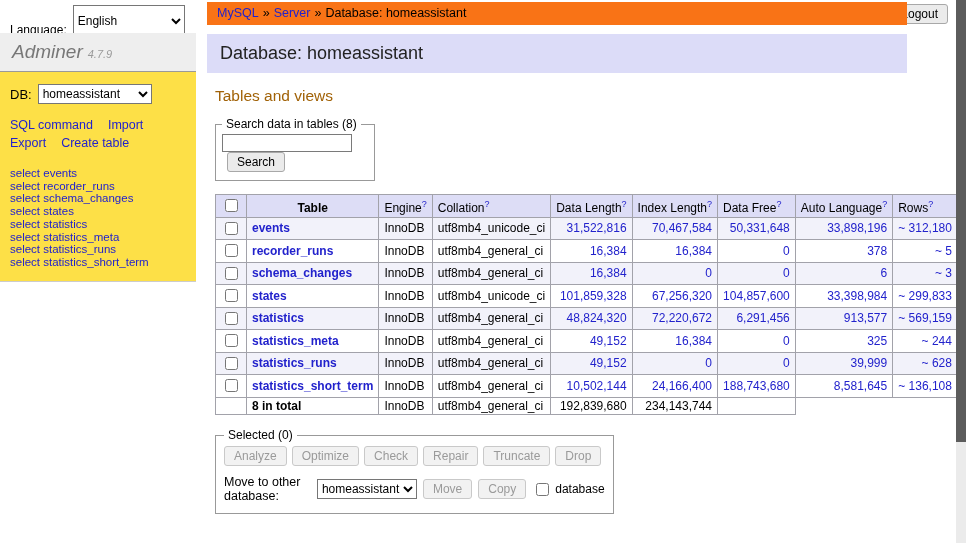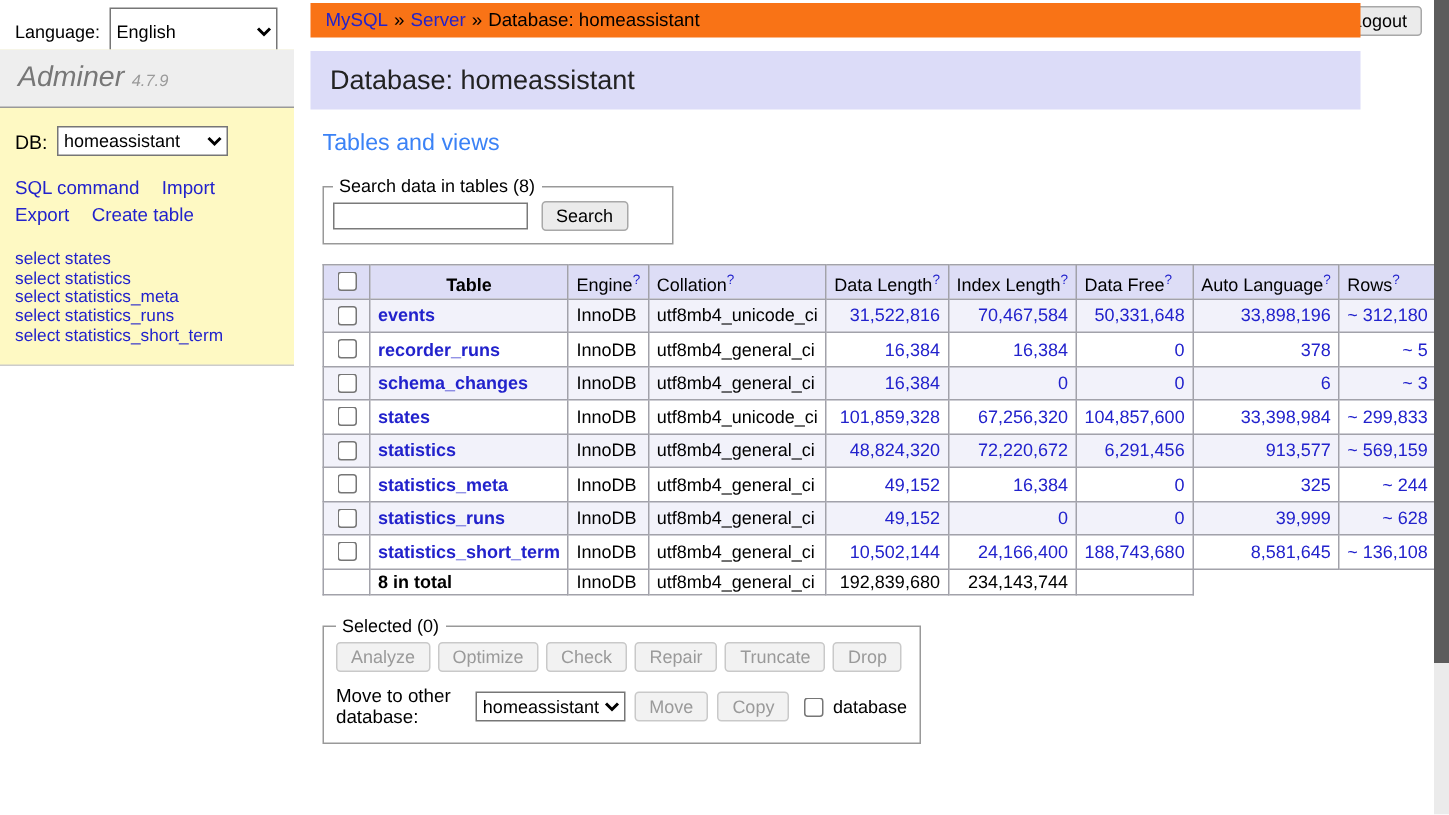--- a/index.html
+++ b/index.html
@@ -20,26 +20,26 @@
     border:1px solid #767676; background:#fff;
   }
   input[type=text] {
     font-family:inherit; font-size:12px; height:18px;
     border:1px solid #7a7a7a; padding:1px 3px;
   }
   fieldset { border:1px solid #999; margin:0; }
   legend { font-size:12px; padding:0 4px; }
 
   
-  .lang-row { position:absolute; top:5px; left:10px; font-size:12px; display:flex; align-items:center; gap:6px; }
+  .lang-row { position:absolute; top:5px; left:10px; font-size:12px; display:flex; align-items:flex-end; gap:6px; }
   .lang-row select { width:112px; height:32px; }
   .logout-btn { position:absolute; top:4px; right:18px; }
 
   
-  .sidebar { position:absolute; left:0; top:33px; width:196px; border-bottom:1px solid #ccc; background:#fef9c3; }
+  .sidebar { position:absolute; left:0; top:33px; width:196px; border-bottom:1px solid #ccc; background:#fde047; }
   .brand {
     background:#eee; border-bottom:1px solid #999; color:#777;
     font-style:italic; font-weight:400; font-size:19px; margin:0; padding:8px 12px;
   }
   .brand .version { font-size:11px; color:#9a9a9a; margin-left:5px; }
   .sidebar-body { padding:12px 10px 12px 10px; }
   .db-row { display:flex; align-items:center; gap:6px; margin-bottom:14px; font-size:13px; }
   .db-row select { width:114px; }
   .sb-actions { display:flex; flex-wrap:wrap; column-gap:15px; row-gap:4px; width:170px; font-size:12.5px; margin-bottom:17px; }
   .sb-tables a { display:block; font-size:11.5px; line-height:12.7px; }
@@ -49,23 +49,23 @@
   .breadcrumb {
     background:#f97316; height:23px; line-height:23px; padding:0 10px;
     font-size:12.5px; margin-top:2px;
   }
   .breadcrumb .sep { color:#000; margin:0 4px; }
   .title {
     background:#dcdcf8; color:#222; font-size:18px; font-weight:400;
     margin:9px 0 0 0; padding:9px 13px;
   }
   .nav-links { display:flex; gap:26px; margin:16px 0 0 10px; font-size:12.5px; }
-  h3 { font-size:15.5px; font-weight:400; margin:14px 0 0 8px; color:#3b82f6; }
-
-  .search-fs { margin:12px 0 0 8px; width:234px; padding:3px 6px 8px; }
+  h3 { font-size:15.5px; font-weight:400; margin:14px 0 0 8px; color:#a16207; }
+
+  .search-fs { margin:12px 0 0 8px; width:160px; padding:3px 6px 8px; }
   .search-fs input { width:130px; }
   .search-fs button { margin-left:5px; }
 
   table.tables { border-collapse:collapse; margin:13px 0 0 8px; font-size:12px; }
   .tables th, .tables td { border:1px solid #a2a2aa; padding:1px 5px; line-height:14.5px; white-space:nowrap; }
   .tables thead th { background:#ddddf6; font-weight:400; text-align:left; }
   .tables thead th:nth-child(2) { font-weight:700; text-align:center; }
   .tables thead sup { color:#2222cc; font-size:9px; }
   .tables tbody tr:nth-child(odd) { background:#f2f2fa; }
   .tables tbody tr.total { background:#fff; }
@@ -119,22 +119,25 @@
 
         <a>Import</a>
 
         <a>Export</a>
 
         <a>Create table</a>
 
     </div>
     <div class="sb-tables">
 
-
-
+        <a>select events</a>
+
+        <a>select recorder_runs</a>
+
+        <a>select schema_changes</a>
 
         <a>select states</a>
 
         <a>select statistics</a>
 
         <a>select statistics_meta</a>
 
         <a>select statistics_runs</a>
 
         <a>select statistics_short_term</a>

